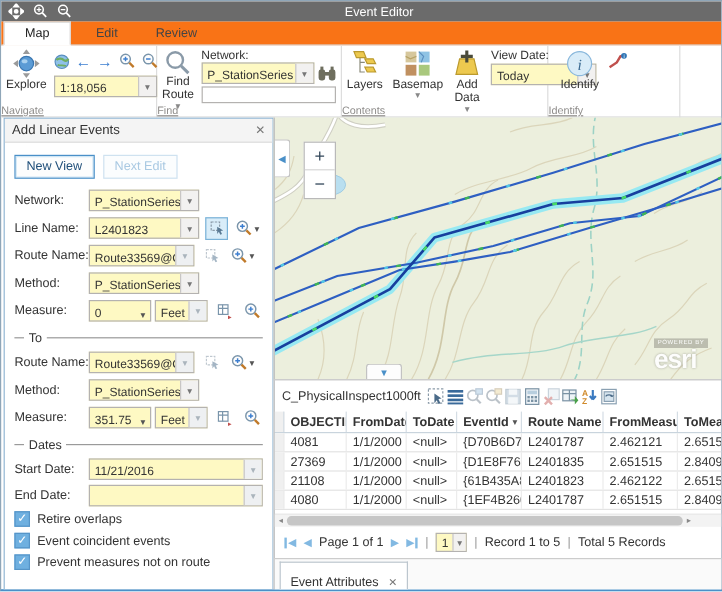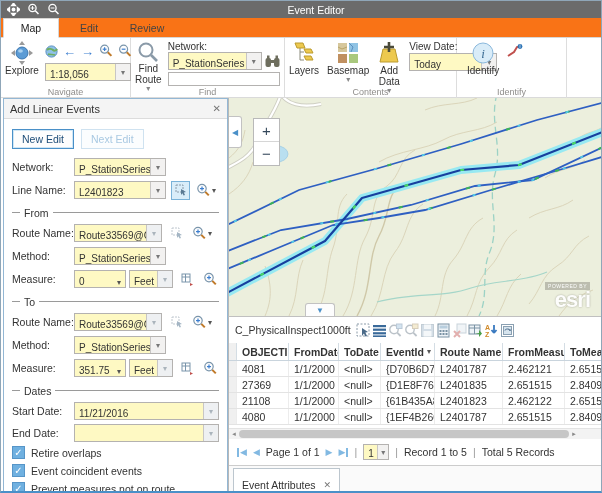--- a/index.html
+++ b/index.html
@@ -18,22 +18,22 @@
   
   #tabrow { position:absolute; left:0; top:17px; width:600px; height:20px;
     background:#f97316; border-bottom:1px solid #d8d6d4; display:flex; }
   .rtab { width:56px; height:20px; display:flex; align-items:center; justify-content:center;
     font-size:10.5px; color:#444; margin-left:2px; cursor:default; }
   .rtab.active { background:#fff; border:1px solid #d8d6d4; border-bottom:1px solid #fff; color:#222; }
   
   #ribbon { position:absolute; left:0; top:37px; width:600px; height:60px; background:#fff;
     border-bottom:1px solid #dadada; display:flex; }
   .rgroup { position:relative; height:60px; border-right:1px solid #ddd; padding:3px 4px 12px 4px; }
-  .rgroup .glabel { position:absolute; bottom:1px; left:0; right:0; text-align:center;
-    font-size:9px; color:#8f8d8b; }
+  .rgroup .glabel { position:absolute; bottom:1px; left:0; right:0; text-align:left;
+    font-size:9px; color:#8f8d8b;text-decoration:underline; }
   .bigbtn { display:flex; flex-direction:column; align-items:center; justify-content:flex-start;
     font-size:10px; color:#333; line-height:11px; text-align:center; }
   .g-nav { width:130px; display:flex; gap:6px; }
   .navR { display:flex; flex-direction:column; }
   .navicons { display:flex; align-items:center; gap:5px; height:18px; margin-top:1px; }
   .arrow-glyph { color:#3d7fd0; font-size:13px; font-weight:bold; line-height:13px; }
   .combo { display:flex; align-items:flex-end; border:1px solid #b4b2b0; background:#fef9c3; height:18px; }
   .combo .val { flex:1; padding:0 4px; white-space:nowrap; overflow:hidden; font-size:10px; }
   .combo .dd { width:15px; align-self:stretch; background:#f2f1f0; border-left:1px solid #c8c6c4;
     color:#777; font-size:8px; display:flex; align-items:center; justify-content:center; }
@@ -84,21 +84,21 @@
   .zoomctl { position:absolute; left:24px; top:20px; width:27px; border:1px solid #b9b9b9; background:#fff; }
   .zoomctl div { height:23px; display:flex; align-items:center; justify-content:center;
     font-size:15px; color:#33475a; }
   .zoomctl div:first-child { border-bottom:1px solid #d6d6d6; }
   .collapse-left { position:absolute; left:0; top:18px; width:13px; height:32px; background:#fff;
     border:1px solid #c2c2c2; border-left:none; border-radius:0 3px 3px 0;
     display:flex; align-items:center; justify-content:center; color:#4a90c8; font-size:8px; }
   .collapse-down { position:absolute; left:76px; bottom:0px; width:30px; height:13px; background:#fdfdfd;
     border:1px solid #c2c2c2; border-bottom:none; border-radius:3px 3px 0 0;
     display:flex; align-items:center; justify-content:center; color:#4a90c8; font-size:8px; }
-  .esri { position:absolute; right:12px; bottom:6px; text-align:right; opacity:.92; }
+  .esri { position:absolute; right:12px; bottom:6px; text-align:left; opacity:.92; }
   .esri .pb { font-size:5px; letter-spacing:.5px; color:#fff; background:rgba(120,120,110,.45);
     padding:1px 3px; display:inline-block; }
   .esri .logo { font-size:22px; font-weight:bold; color:#fff; line-height:20px;
     text-shadow:0 0 2px rgba(100,100,95,.6); letter-spacing:-1px; }
   
   #tablepanel { position:absolute; left:227px; top:315px; width:374px; height:176px;
     border-left:1px solid #b8b8b8; border-top:1px solid #c0c0c0; background:#fff;
     display:flex; flex-direction:column; }
   .ttoolbar { height:26px; display:flex; align-items:center; padding:0 6px; gap:1px; flex:none; }
   .ttoolbar .ttitle { font-size:10.5px; color:#333; margin-right:4px; white-space:nowrap; }
@@ -330,21 +330,21 @@
     <div style="flex:1"></div>
   </div>
 
   <div id="panel">
     <header>
       <span class="ptitle">Add Linear Events</span>
       <span class="pclose">✕</span>
     </header>
     <div class="pbody">
       <div class="btnrow">
-        <div class="btn primary">New Edit</div>
+        <div class="btn primary">New View</div>
         <div class="btn disabled">Next Edit</div>
       </div>
 
       <div class="frow net-row">
         <span class="flabel">Network:</span>
         <div class="combo w92">
           <span class="val">P_StationSeries</span>
           <span class="dd">▾</span>
         </div>
       </div>
@@ -367,25 +367,20 @@
                 <circle cx="6" cy="5.6" r="4.2" fill="#fdfdfd" stroke="#7a95ab" stroke-width="1.2"></circle>
               <line x1="9.3" y1="8.9" x2="12.8" y2="12.4" stroke="#c07a2a" stroke-width="2"></line>
               <line x1="4" y1="5.6" x2="8" y2="5.6" stroke="#3d7fd0" stroke-width="1.2"></line>
                 <line x1="6" y1="3.6" x2="6" y2="7.6" stroke="#3d7fd0" stroke-width="1.2"></line>
               </svg>
           </span>
           <span class="magdd">▾</span>
         </span>
       </div>
 
-      <div class="sect">
-        <span class="sl"></span>
-          <span class="stxt">From</span>
-          <span class="sr"></span>
-      </div>
 
       <div class="frow">
         <span class="flabel">Route Name:</span>
         <div class="combo w88">
           <span class="val">Route33569@Centr</span>
           <span class="dd dis">▾</span>
         </div>
         <span class="tool">
           <svg width="12" height="12" viewBox="0 0 12 12" opacity=".55">
               <rect x="1" y="1" width="7" height="7" fill="none" stroke="#8a9aa8" stroke-dasharray="2 1"></rect>

